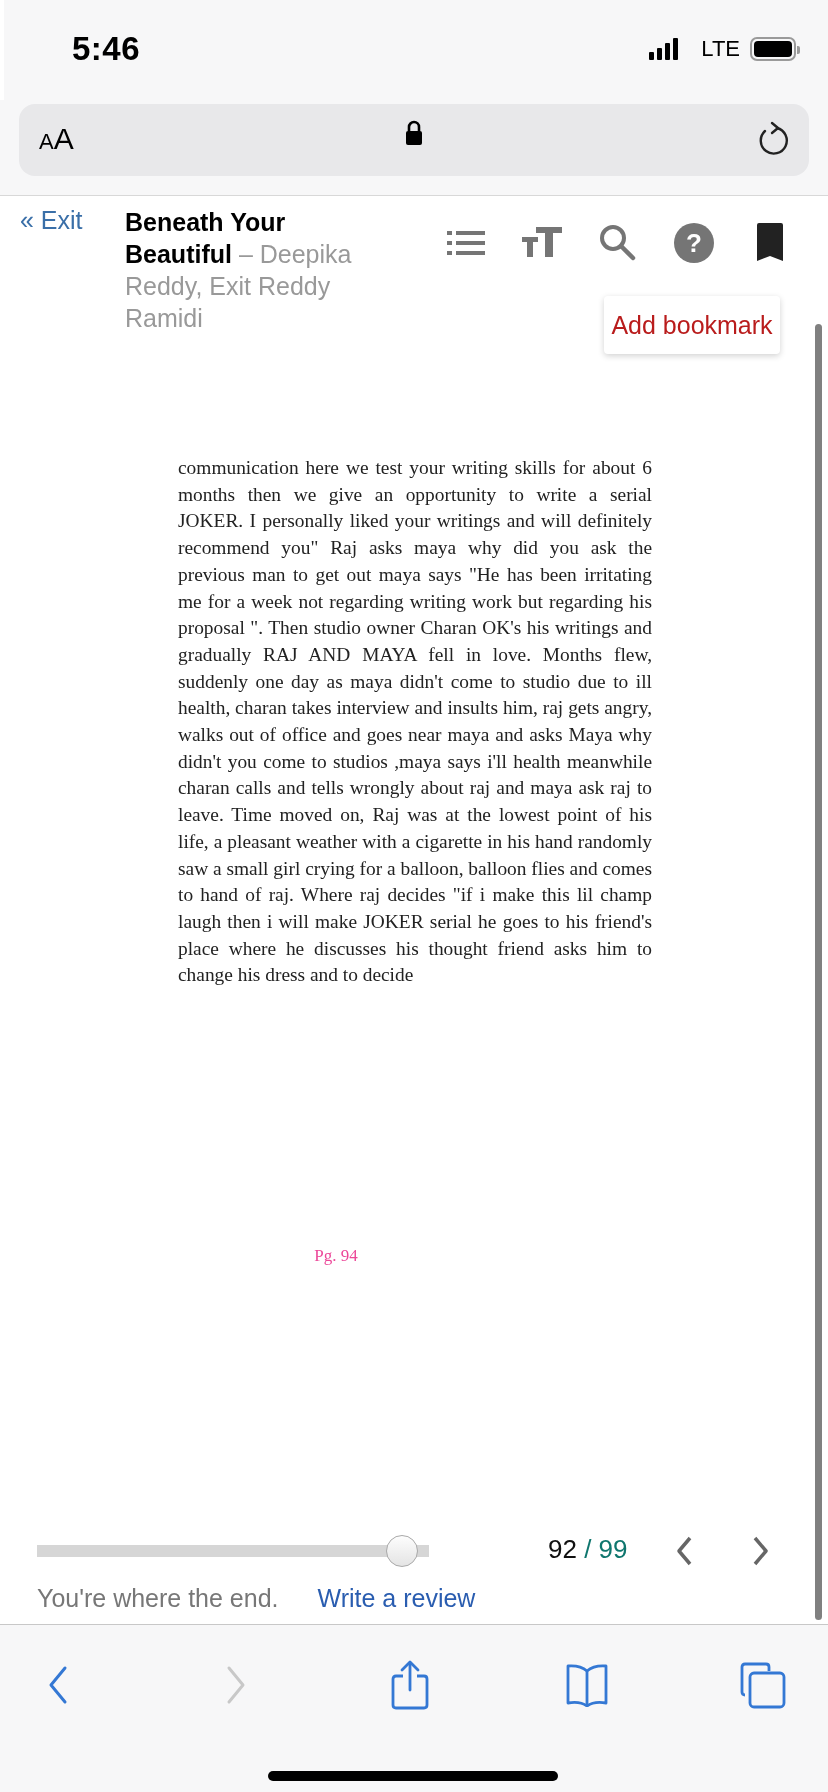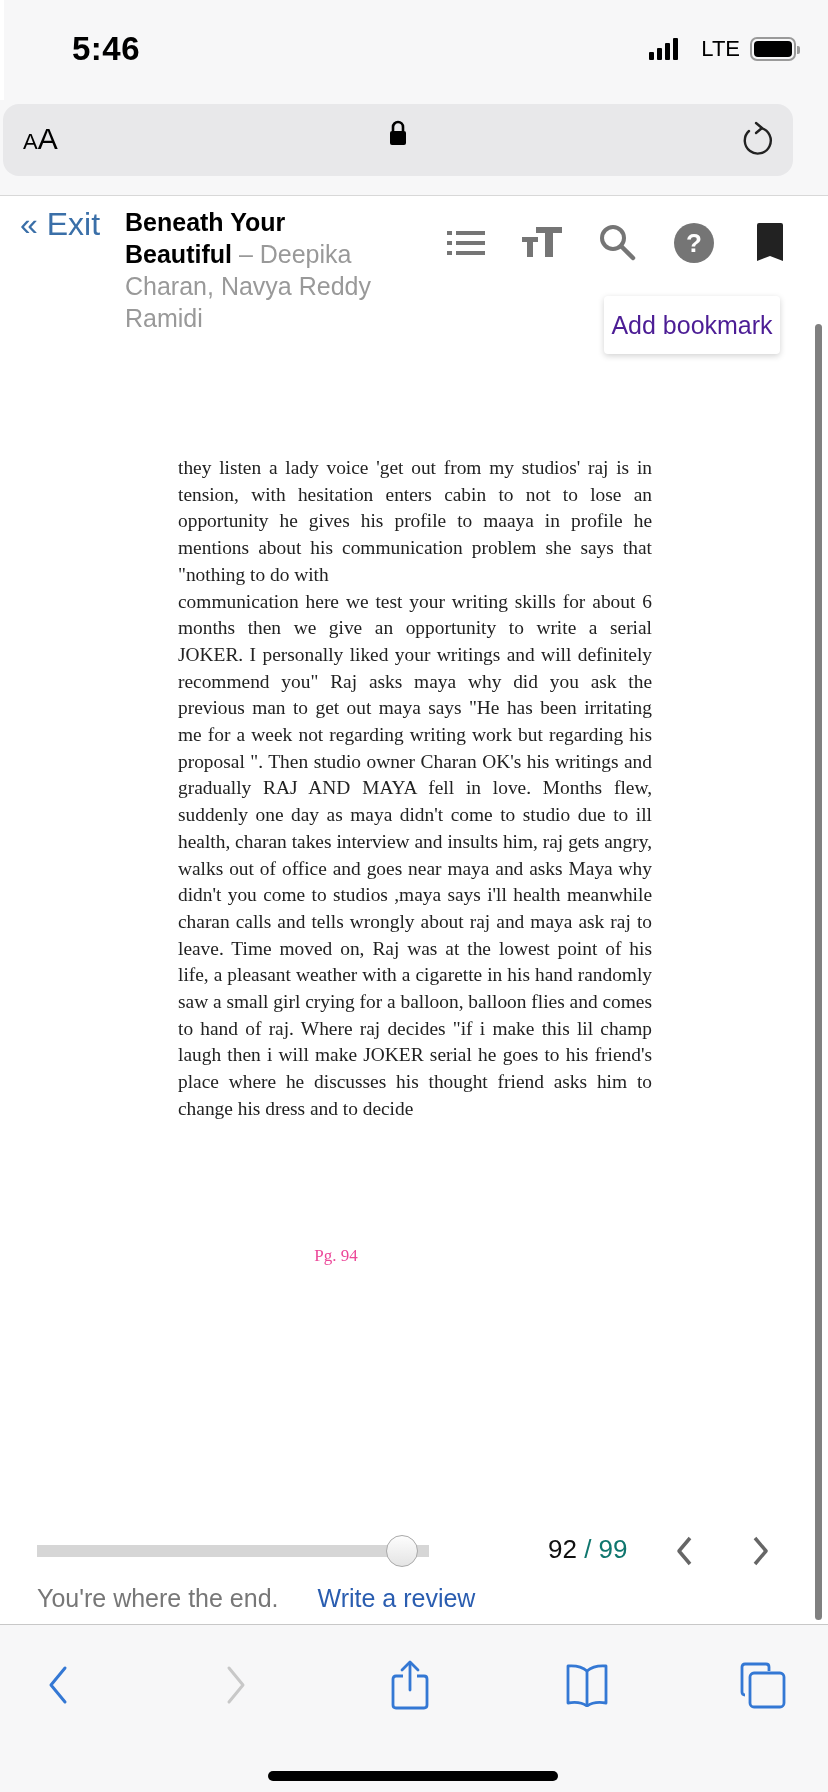--- a/index.html
+++ b/index.html
@@ -12,37 +12,37 @@
     .status-right { position: absolute; right: 36px; top: 36px; display: flex; align-items: center; gap: 6px; }
     .signal { display: flex; align-items: flex-end; gap: 3px; height: 22px; }
     .signal span { display: block; width: 5px; background: #000; border-radius: 1px; }
     .lte { font-size: 22px; color: #000; font-weight: 500; margin-left: 17px; }
     .battery { position: relative; width: 46px; height: 24px; border: 2px solid #9a9a9a; border-radius: 7px; margin-left: 4px; padding: 2px; }
     .battery-fill { width: 100%; height: 100%; background: #000; border-radius: 4px; }
     .battery-tip { position: absolute; right: -6px; top: 7px; width: 3px; height: 8px; background: #9a9a9a; border-radius: 0 2px 2px 0; }
 
     
     .browser-top { position: absolute; left: 0; top: 100px; width: 828px; height: 96px; background: #f7f7f8; border-bottom: 1px solid #d8d8d8; }
-    .url-bar { position: absolute; left: 3px; top: 4px; width: 790px; height: 72px; background: #e8e8ea; border-radius: 16px; }
+    .url-bar { position: absolute; left: 19px; top: 4px; width: 790px; height: 72px; background: #e8e8ea; border-radius: 16px; }
     .aa-button { position: absolute; left: 20px; top: 18px; font-size: 30px; color: #000; }
     .aa-button .small { font-size: 22px; }
     .url-center { position: absolute; left: 0; right: 0; top: 16px; text-align: center; display: flex; justify-content: center; align-items: center; gap: 10px; }
     .lock-icon { width: 18px; height: 26px; position: relative; }
     .url-text { font-size: 34px; color: #000; }
     .reload-icon { position: absolute; right: 18px; top: 16px; width: 36px; height: 40px; }
 
     
-    .exit-link { position: absolute; left: 20px; top: 206px; font-size: 32px; color: #3a6fa8; }
+    .exit-link { position: absolute; left: 20px; top: 206px; font-size: 25px; color: #3a6fa8; }
     .book-title { position: absolute; left: 125px; top: 206px; width: 260px; font-size: 25px; line-height: 32px; color: #000; }
     .book-title .title-text { font-weight: bold; }
     .book-title .authors { color: #999; }
     .toolbar { position: absolute; top: 222px; left: 440px; width: 380px; height: 40px; }
     .tool { position: absolute; top: 0; width: 42px; height: 42px; display: flex; align-items: center; justify-content: center; }
 
-    .tooltip { position: absolute; left: 604px; top: 296px; width: 176px; height: 58px; background: #fff; border-radius: 4px; box-shadow: 0 2px 6px rgba(0,0,0,0.18); font-size: 25px; color: #4c1d95; display: flex; align-items: center; justify-content: center; }
+    .tooltip { position: absolute; left: 604px; top: 296px; width: 176px; height: 58px; background: #fff; border-radius: 4px; box-shadow: 0 2px 6px rgba(0,0,0,0.18); font-size: 25px; color: #b91c1c; display: flex; align-items: center; justify-content: center; }
 
     .scrollbar-track { position: absolute; left: 815px; top: 324px; width: 7px; height: 1296px; background: #808080; border-radius: 4px; }
 
     
     .page-text { position: absolute; left: 178px; top: 455px; width: 474px; font-family: "Liberation Serif", serif; font-size: 19.4px; line-height: 26.7px; color: #222; text-align: justify; }
     .page-number { position: absolute; left: 0; width: 672px; top: 1246px; text-align: center; font-family: "Liberation Serif", serif; font-size: 17px; color: #ec4899; }
 
     
     .slider { position: absolute; left: 37px; top: 1545px; width: 392px; height: 12px; background: #d6d6d6; }
     .slider-thumb { position: absolute; top: -10px; width: 32px; height: 32px; border-radius: 50%; background: linear-gradient(#fdfdfd, #e4e4e4); border: 1.5px solid #a9a9a9; }
@@ -90,21 +90,21 @@
     </div>
     <svg class="reload-icon" viewBox="0 0 36 40">
       <path d="M22 8 A13 13 0 1 1 10 11" fill="none" stroke="#222" stroke-width="2.4" stroke-linecap="round"></path>
       <path d="M17 3 L23 8 L17 13" fill="none" stroke="#222" stroke-width="2.4" stroke-linecap="round" stroke-linejoin="round"></path>
     </svg>
   </div>
 </div>
 
 <a class="exit-link">« Exit</a>
 <div class="book-title">
-  <span class="title-text">Beneath Your Beautiful</span><span class="authors"> – </span><span class="authors">Deepika Charan, Navya Reddy Ramidi</span>
+  <span class="title-text">Beneath Your Beautiful</span><span class="authors"> – </span><span class="authors">Deepika Reddy, Exit Reddy Ramidi</span>
 </div>
 
 <div class="toolbar">
   <div class="tool" style="left:5px">
     <svg width="38" height="28" viewBox="0 0 38 28">
       <rect x="0" y="2" width="5" height="4" fill="#757575"></rect>
         <rect x="9" y="2" width="29" height="4" fill="#757575"></rect>
       <rect x="0" y="12" width="5" height="4" fill="#757575"></rect>
         <rect x="9" y="12" width="29" height="4" fill="#757575"></rect>
       <rect x="0" y="22" width="5" height="4" fill="#757575"></rect>
@@ -136,21 +136,20 @@
       <path d="M2 2 Q2 0 4 0 H26 Q28 0 28 2 V38 L15 33 L2 38 Z" fill="#222"></path>
     </svg>
   </div>
 </div>
 
 <div class="tooltip">Add bookmark</div>
 
 <div class="scrollbar-track"></div>
 
 <div class="page-text">
-  <div style="text-align-last:left">they listen a lady voice 'get out from my studios' raj is in tension, with hesitation enters cabin to not to lose an opportunity he gives his profile to maaya in profile he mentions about his communication problem she says that "nothing to do with</div>
   <div>communication here we test your writing skills for about 6 months then we give an opportunity to write a serial JOKER. I personally liked your writings and will definitely recommend you" Raj asks maya why did you ask the previous man to get out maya says "He has been irritating me for a week not regarding writing work but regarding his proposal ". Then studio owner Charan OK's his writings and gradually RAJ AND MAYA fell in love. Months flew, suddenly one day as maya didn't come to studio due to ill health, charan takes interview and insults him, raj gets angry, walks out of office and goes near maya and asks Maya why didn't you come to studios ,maya says i'll health meanwhile charan calls and tells wrongly about raj and maya ask raj to leave. Time moved on, Raj was at the lowest point of his life, a pleasant weather with a cigarette in his hand randomly saw a small girl crying for a balloon, balloon flies and comes to hand of raj. Where raj decides "if i make this lil champ laugh then i will make JOKER serial he goes to his friend's place where he discusses his thought friend asks him to change his dress and to decide</div>
 </div>
 <div class="page-number">Pg. 94</div>
 
 <div class="slider">
   <div class="slider-thumb" id="slider-thumb" style="left: 348.56px;"></div>
 </div>
 <div class="page-count">
   <span>92</span><span class="total"> / 99</span>
 </div>

